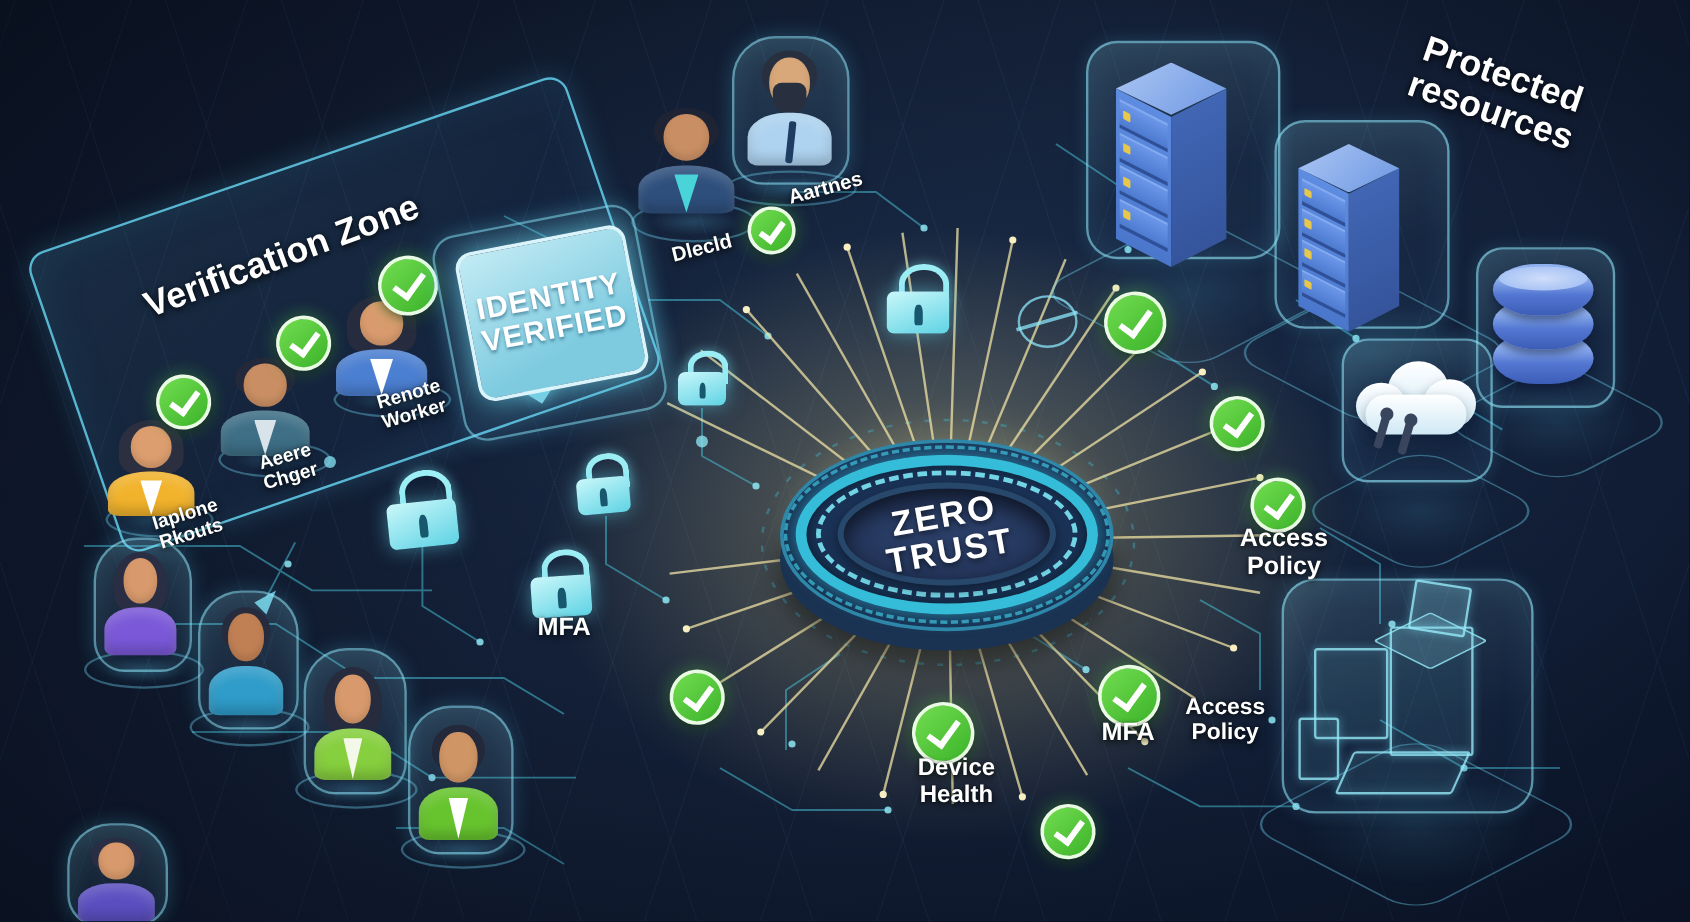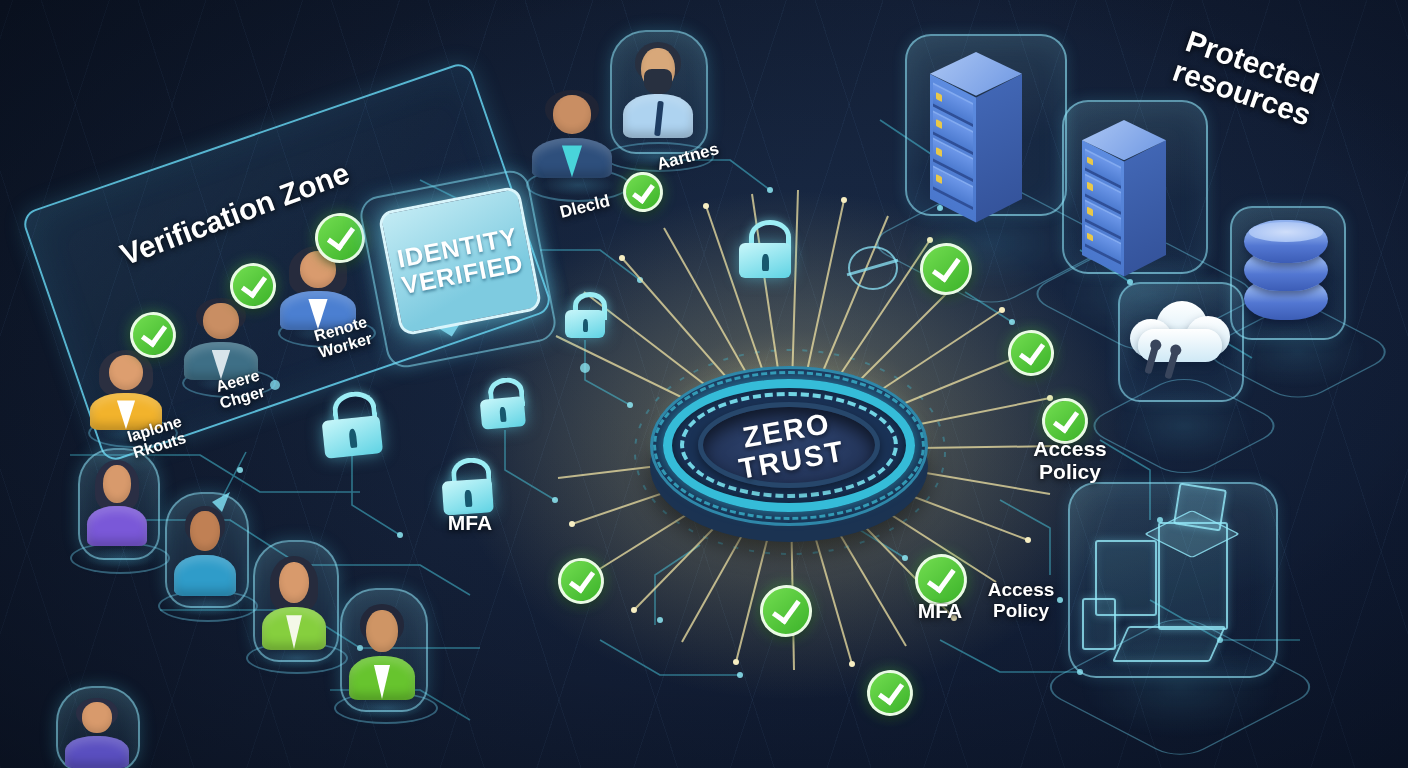--- a/index.html
+++ b/index.html
@@ -440,20 +440,24 @@
 
   <div class="lbl" style="left:1008px;top:438px;width:124px;font-size:21px;">
     <span>Access</span>
       <span>Policy</span>
   </div>
   <div class="lbl" style="left:898px;top:600px;width:84px;font-size:21px;">MFA</div>
   <div class="lbl" style="left:972px;top:580px;width:98px;font-size:19px;">
     <span>Access</span>
       <span>Policy</span>
   </div>
+  <div class="lbl" style="left:744px;top:630px;width:106px;font-size:20px;">
+    <span>Device</span>
+      <span>Health</span>
+  </div>
 
   <div class="lbl" style="left:1152px;top:46px;width:190px;font-size:30px;font-weight:800;transform:rotate(19deg);">
     <span>Protected</span>
       <span>resources</span>
   </div>
 
   <div class="plat" style="left:900px;top:152px;width:178px;height:178px;"></div>
   <div class="shield" style="left:905px;top:34px;width:158px;height:178px;"></div>
   <div class="server" style="left:930px;top:52px;width:92px;height:156px;">
     <div class="srv-front">

